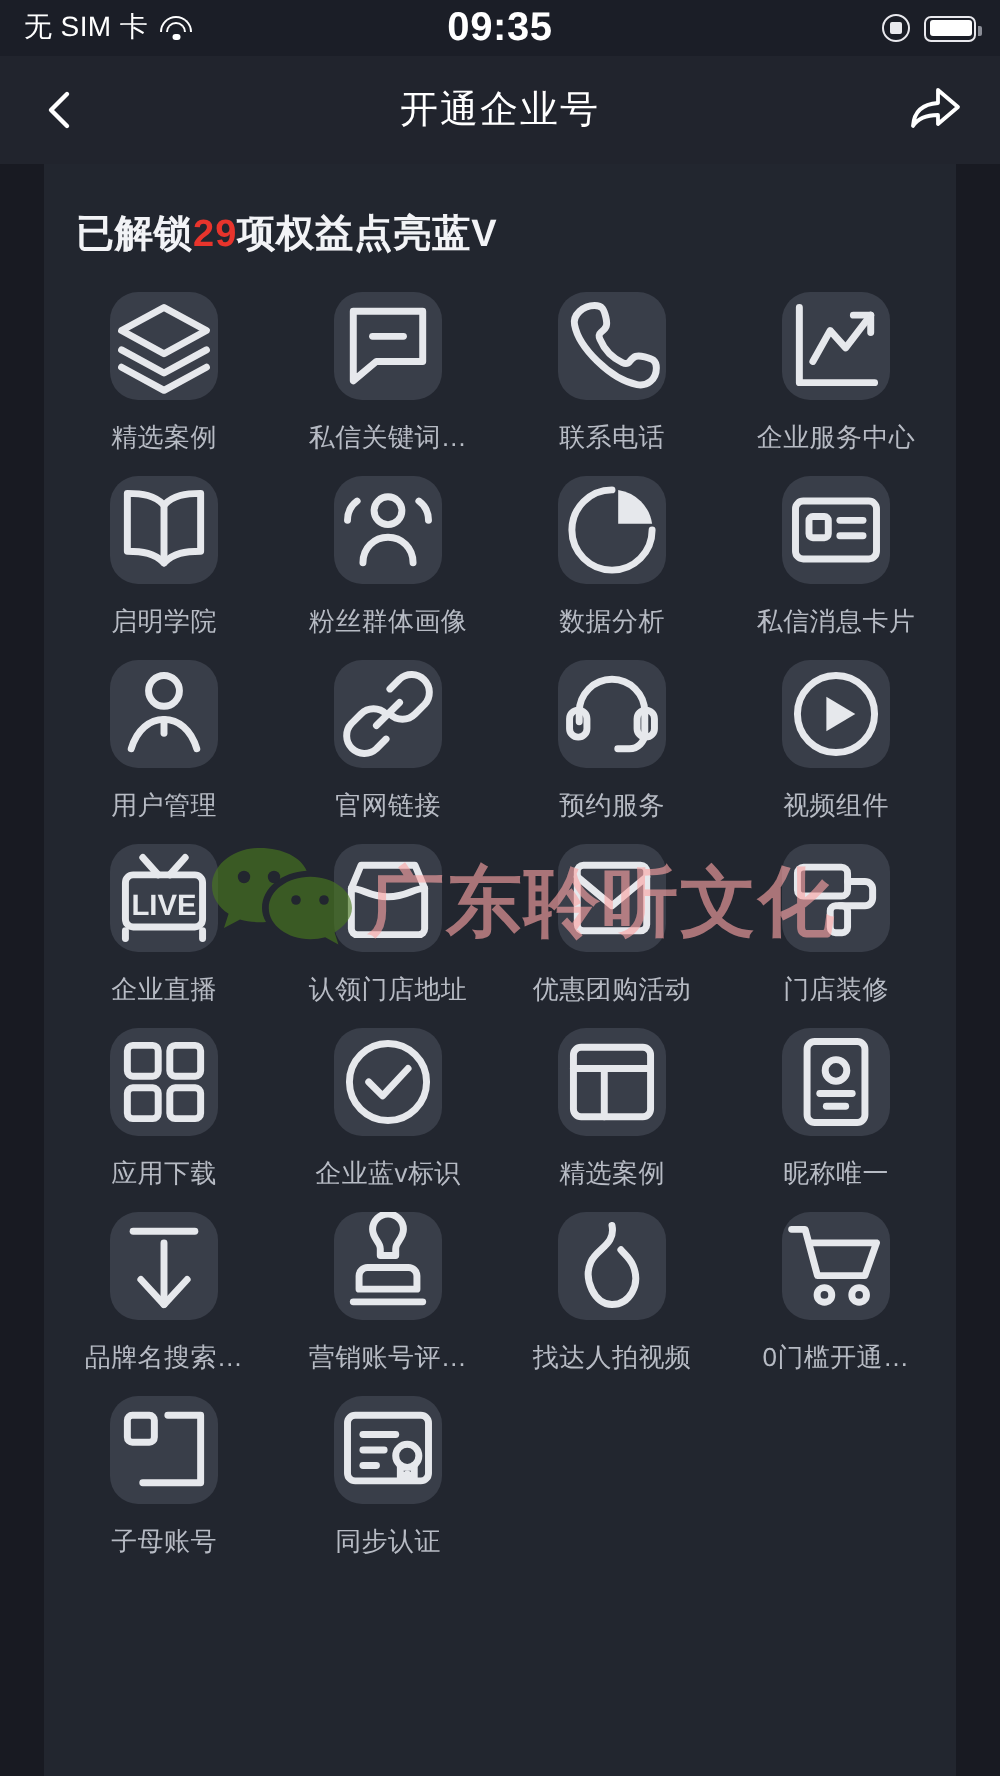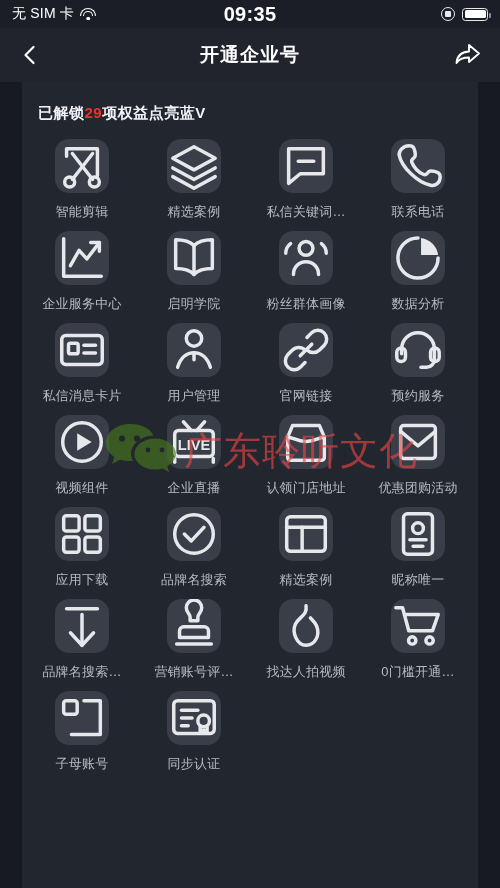--- a/index.html
+++ b/index.html
@@ -80,30 +80,30 @@
     position:relative; z-index:3;
     height:54px;
     display:flex; align-items:center;
     padding:0 18px;
     background:#21242d;
   }
   .nav-side { flex:0 0 50px; display:flex; align-items:center; }
   .nav-side.right { justify-content:flex-end; }
   .nav-title {
     flex:1; text-align:center;
-    color:#fff; font-size:19px; font-weight:700; letter-spacing:1px;
+    color:#fff; font-size:19px; font-weight:400; letter-spacing:1px;
   }
   .back-chevron { width:24px; height:24px; cursor:pointer; }
   .share-ico    { width:30px; height:28px; cursor:pointer; }
 
   
   .headline {
     position:relative; z-index:3;
     margin:22px 0 16px 38px;
-    font-size:15px; font-weight:700; color:#f2f3f6;
+    font-size:19px; font-weight:700; color:#f2f3f6;
     letter-spacing:.5px;
   }
   .headline .num { color:#e8342c; }
 
   
   .grid {
     position:relative; z-index:3;
     display:grid;
     grid-template-columns:repeat(4,1fr);
     row-gap:10px;
@@ -130,21 +130,21 @@
   
   .watermark {
     position:absolute; z-index:4;
     left:104px; top:420px;
     display:flex; align-items:center; gap:6px;
     pointer-events:none;
     opacity:.62;
   }
   .wm-logo { width:74px; height:62px; position:relative; flex:0 0 auto; }
   .wm-text {
-    font-size:38px; font-weight:400; color:#ef4444;
+    font-size:38px; font-weight:700; color:#fca5a5;
     letter-spacing:1px; line-height:1;
     font-family:"DejaVu Sans","Liberation Sans",sans-serif;
   }
 </style>
 </head>
 <body>
 
 <div class="phone">
 
   <div class="status-bar">
@@ -180,32 +180,20 @@
   </div>
 
   <div class="headline">
     <span>已解锁</span><span class="num">29</span><span>项权益点亮蓝V</span>
   </div>
 
   <div class="grid" id="grid">
       <div class="cell">
         <div class="tile">
           <svg viewBox="0 0 28 28" fill="none" stroke="#e6e8ec" stroke-width="1.8" stroke-linecap="round" stroke-linejoin="round">
-            <polyline points="6,9 6,5 22,5 22,19"></polyline>
-            <line x1="9" y1="7.5" x2="19.5" y2="21"></line>
-            <line x1="19.5" y1="7.5" x2="9" y2="21"></line>
-            <circle cx="7.6" cy="22.3" r="2.6"></circle>
-            <circle cx="20.4" cy="22.3" r="2.6"></circle>
-          </svg>
-        </div>
-        <div class="cell-label">智能剪辑</div>
-      </div>
-      <div class="cell">
-        <div class="tile">
-          <svg viewBox="0 0 28 28" fill="none" stroke="#e6e8ec" stroke-width="1.8" stroke-linecap="round" stroke-linejoin="round">
             <polygon points="14,4 25,10 14,16 3,10"></polygon>
             <polyline points="3,15 14,21 25,15"></polyline>
             <polyline points="3,19.5 14,25.5 25,19.5"></polyline>
           </svg>
         </div>
         <div class="cell-label">精选案例</div>
       </div>
       <div class="cell">
         <div class="tile">
           <svg viewBox="0 0 28 28" fill="none" stroke="#e6e8ec" stroke-width="1.8" stroke-linecap="round" stroke-linejoin="round">
@@ -340,36 +328,46 @@
           <svg viewBox="0 0 28 28" fill="none" stroke="#e6e8ec" stroke-width="1.8" stroke-linecap="round" stroke-linejoin="round">
             <rect x="5" y="5.5" width="18" height="17" rx="1.6"></rect>
             <polyline points="5,8.5 14,16 23,8.5"></polyline>
           </svg>
         </div>
         <div class="cell-label">优惠团购活动</div>
       </div>
       <div class="cell">
         <div class="tile">
           <svg viewBox="0 0 28 28" fill="none" stroke="#e6e8ec" stroke-width="1.8" stroke-linecap="round" stroke-linejoin="round">
+            <rect x="4" y="6" width="13" height="7.5" rx="1.6"></rect>
+            <path d="M17 9.7 h4.5 a2 2 0 0 1 2 2 v2.3 a2 2 0 0 1-2 2 h-6.5"></path>
+            <rect x="12.5" y="16" width="4.5" height="7" rx="1.4"></rect>
+          </svg>
+        </div>
+        <div class="cell-label">门店装修</div>
+      </div>
+      <div class="cell">
+        <div class="tile">
+          <svg viewBox="0 0 28 28" fill="none" stroke="#e6e8ec" stroke-width="1.8" stroke-linecap="round" stroke-linejoin="round">
             <rect x="4.5" y="4.5" width="8" height="8" rx="1.4"></rect>
             <rect x="15.5" y="4.5" width="8" height="8" rx="1.4"></rect>
             <rect x="4.5" y="15.5" width="8" height="8" rx="1.4"></rect>
             <rect x="15.5" y="15.5" width="8" height="8" rx="1.4"></rect>
           </svg>
         </div>
         <div class="cell-label">应用下载</div>
       </div>
       <div class="cell">
         <div class="tile">
           <svg viewBox="0 0 28 28" fill="none" stroke="#e6e8ec" stroke-width="1.8" stroke-linecap="round" stroke-linejoin="round">
             <circle cx="14" cy="14" r="10"></circle>
             <polyline points="9,14 12.6,17.6 19.2,10.5"></polyline>
           </svg>
         </div>
-        <div class="cell-label">品牌名搜索</div>
+        <div class="cell-label">企业蓝v标识</div>
       </div>
       <div class="cell">
         <div class="tile">
           <svg viewBox="0 0 28 28" fill="none" stroke="#e6e8ec" stroke-width="1.8" stroke-linecap="round" stroke-linejoin="round">
             <rect x="4" y="5" width="20" height="18" rx="2"></rect>
             <line x1="4" y1="10.5" x2="24" y2="10.5"></line>
             <line x1="12" y1="10.5" x2="12" y2="23"></line>
           </svg>
         </div>
         <div class="cell-label">精选案例</div>

